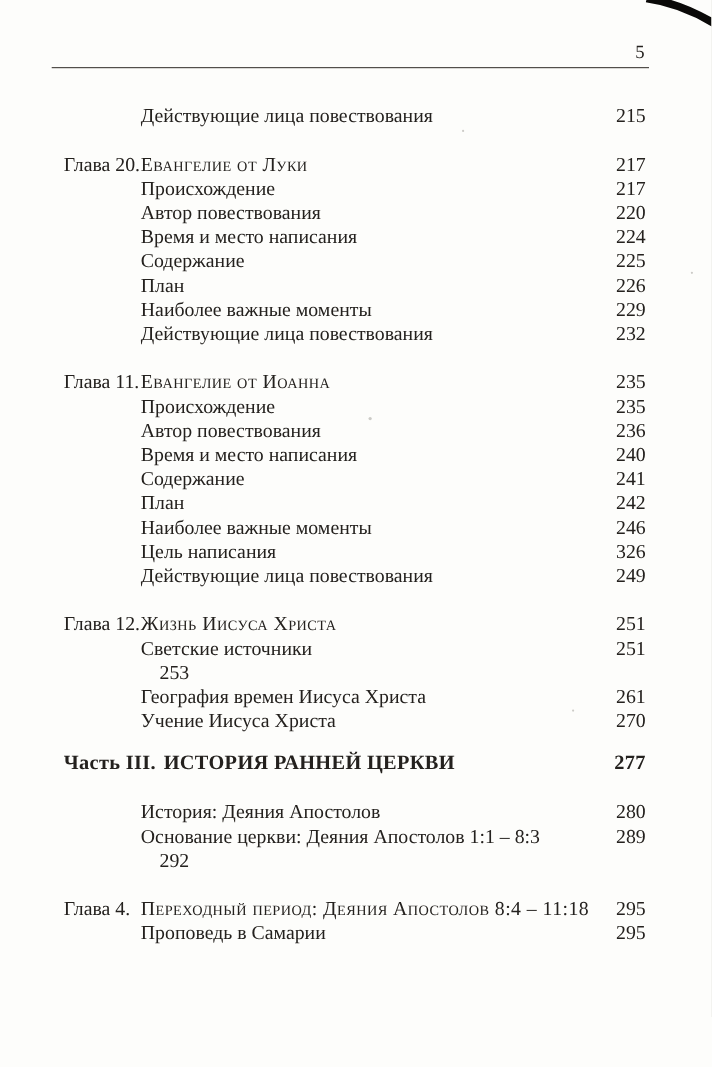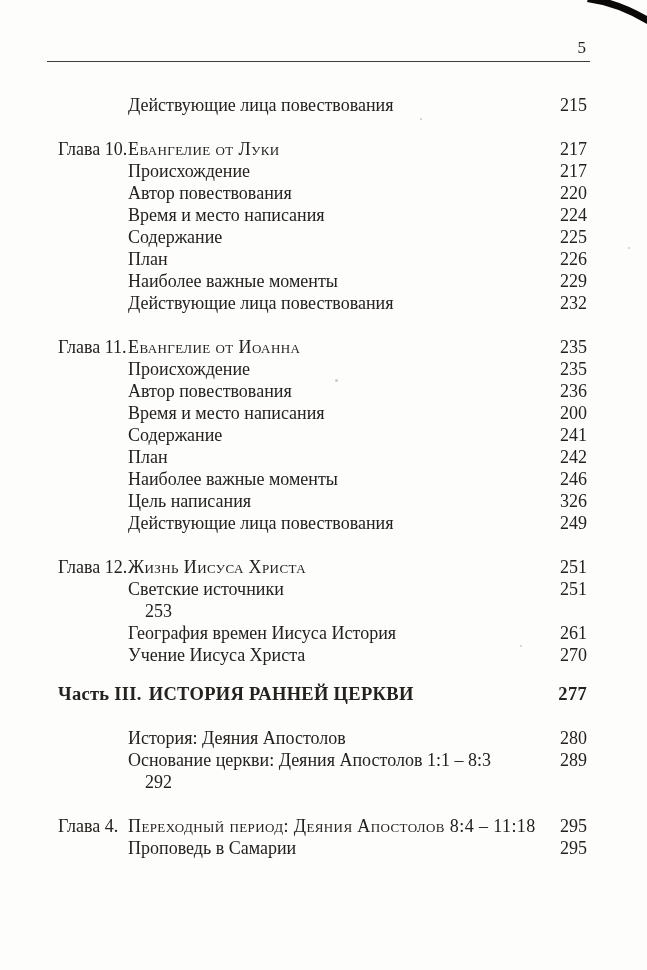--- a/index.html
+++ b/index.html
@@ -42,21 +42,21 @@
   <div class="speck" style="left:628px;top:247px;width:2px;height:2px;"></div>
   <div class="speck" style="left:420px;top:118px;width:2px;height:2px;"></div>
 
   <div class="toc">
       <div class="row indent">
         <span class="labelwrap">Действующие лица повествования</span>
         <span class="pagenum">215</span>
       </div>
       <div class="section">
         <div class="row head">
-          <span class="labelwrap"><span class="ch-label">Глава 10.</span><span class="sc">Евангелие от Луки</span></span>
+          <span class="labelwrap"><span class="ch-label">Глава 20.</span><span class="sc">Евангелие от Луки</span></span>
           <span class="pagenum">217</span>
         </div>
         <div class="row indent">
           <span class="labelwrap">Происхождение</span>
           <span class="pagenum">217</span>
         </div>
         <div class="row indent">
           <span class="labelwrap">Автор повествования</span>
           <span class="pagenum">220</span>
         </div>
@@ -89,21 +89,21 @@
         <div class="row indent">
           <span class="labelwrap">Происхождение</span>
           <span class="pagenum">235</span>
         </div>
         <div class="row indent">
           <span class="labelwrap">Автор повествования</span>
           <span class="pagenum">236</span>
         </div>
         <div class="row indent">
           <span class="labelwrap">Время и место написания</span>
-          <span class="pagenum">200</span>
+          <span class="pagenum">240</span>
         </div>
         <div class="row indent">
           <span class="labelwrap">Содержание</span>
           <span class="pagenum">241</span>
         </div>
         <div class="row indent">
           <span class="labelwrap">План</span>
           <span class="pagenum">242</span>
         </div>
         <div class="row indent">
@@ -125,21 +125,21 @@
           <span class="pagenum">251</span>
         </div>
         <div class="row indent">
           <span class="labelwrap">Светские источники</span>
           <span class="pagenum">251</span>
         </div>
         <div class="row indent">
           <span class="pagenum">253</span>
         </div>
         <div class="row indent">
-          <span class="labelwrap">География времен Иисуса История</span>
+          <span class="labelwrap">География времен Иисуса Христа</span>
           <span class="pagenum">261</span>
         </div>
         <div class="row indent">
           <span class="labelwrap">Учение Иисуса Христа</span>
           <span class="pagenum">270</span>
         </div>
       </div>
       <div class="section part">
         <div class="row head part-row">
           <span class="labelwrap"><span class="part-label">Часть III.</span><span>ИСТОРИЯ РАННЕЙ ЦЕРКВИ</span></span>

